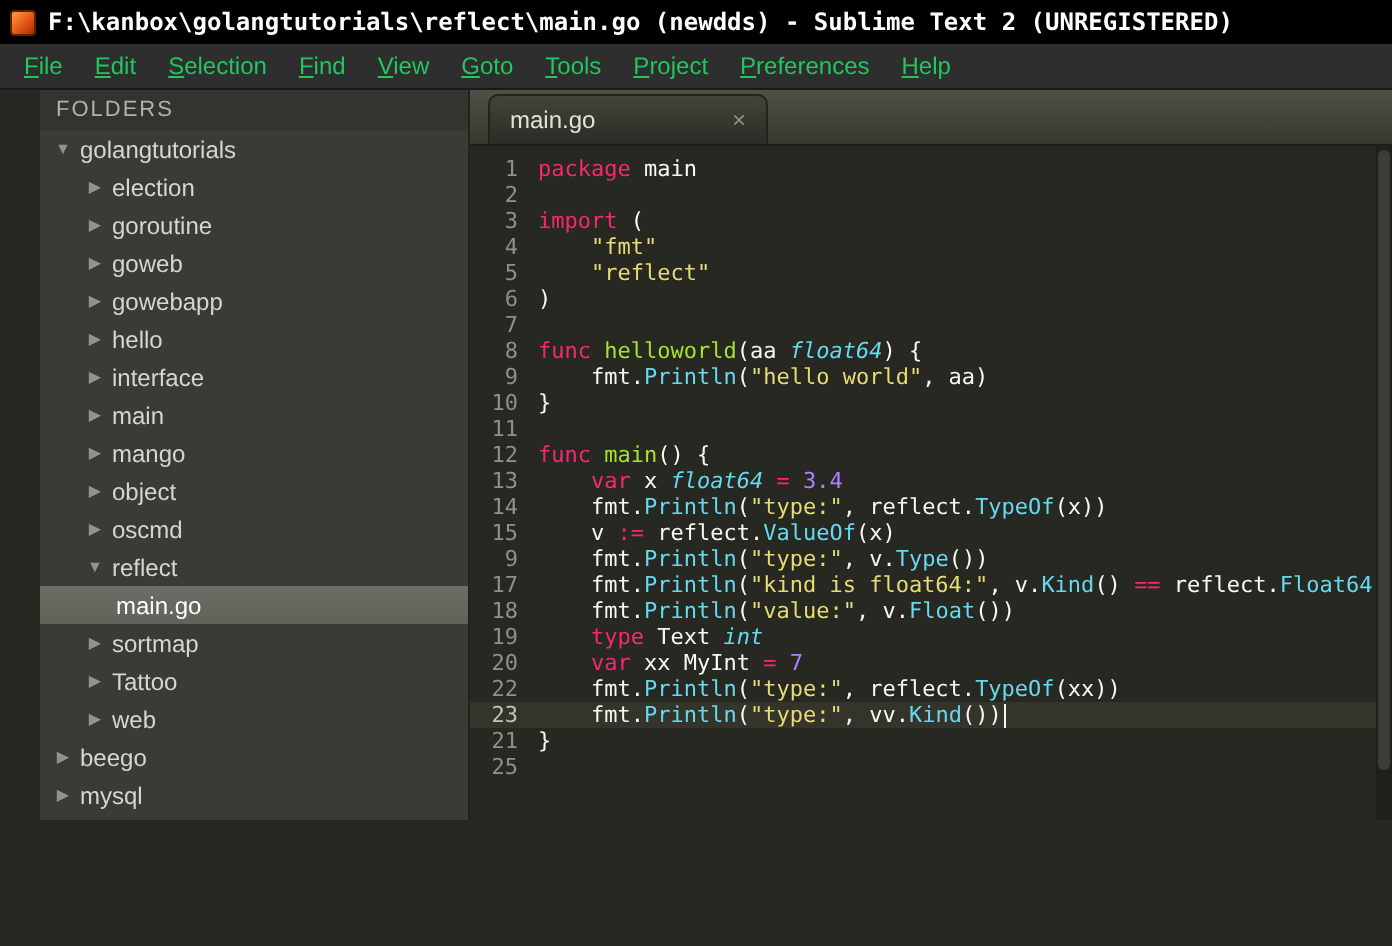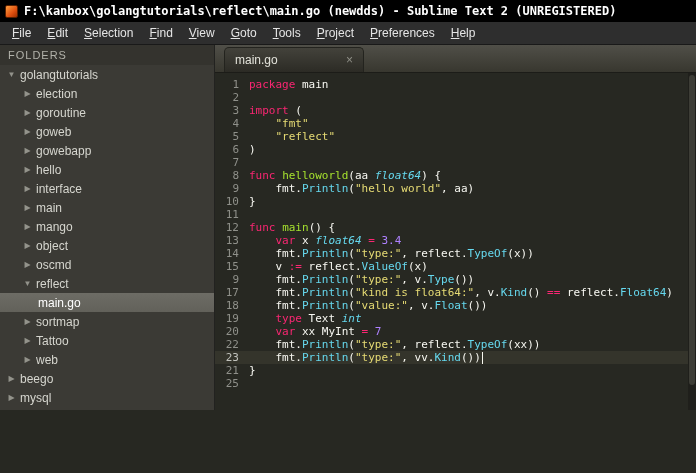--- a/index.html
+++ b/index.html
@@ -18,25 +18,25 @@
   .titlebar{height:22px;background:var(--titlebar-bg);display:flex;align-items:center;
             padding:0 5px;gap:6px;flex:0 0 auto;}
   .win-icon{width:13px;height:13px;border-radius:2px;flex:0 0 auto;
             background:linear-gradient(135deg,#ffa040 0%,#e05010 60%,#a03000 100%);
             border:1px solid #5a2000;}
   .title-text{color:#ffffff;font:bold 12px "DejaVu Sans Mono",monospace;white-space:nowrap;}
 
   
   .menubar{height:23px;background:var(--menubar-bg);border-bottom:1px solid #191919;
            display:flex;align-items:center;padding:0 4px;flex:0 0 auto;
-           font-family:"Liberation Sans",sans-serif;font-size:12px;color:#e5e5e5;}
+           font-family:"Liberation Sans",sans-serif;font-size:12px;color:#22c55e;}
   .menu-item{padding:2px 8px;cursor:default;}
   .menu-item u{text-decoration:underline;}
 
-  .main{flex:1;display:flex;min-height:0;}
+  .main{flex:1;display:flex;min-height:0;padding-left:20px;}
 
   
   .sidebar{width:215px;flex:0 0 auto;background:var(--sidebar-bg);overflow:hidden;
            font-family:"Liberation Sans",sans-serif;font-size:12px;color:#d6d6cf;
            border-right:1px solid #222220;}
   .sidebar-header{height:20px;line-height:20px;padding-left:8px;font-size:11px;
                   letter-spacing:1px;color:#b2b2aa;background:#34332e;}
   .tree-row{height:19px;display:flex;align-items:center;white-space:nowrap;cursor:default;}
   .tree-row.selected{background:linear-gradient(#6d6c65,var(--selection-bg));color:#ffffff;}
   .arrow{width:11px;margin-right:3px;color:#93938b;font-size:8px;text-align:center;flex:0 0 auto;}

